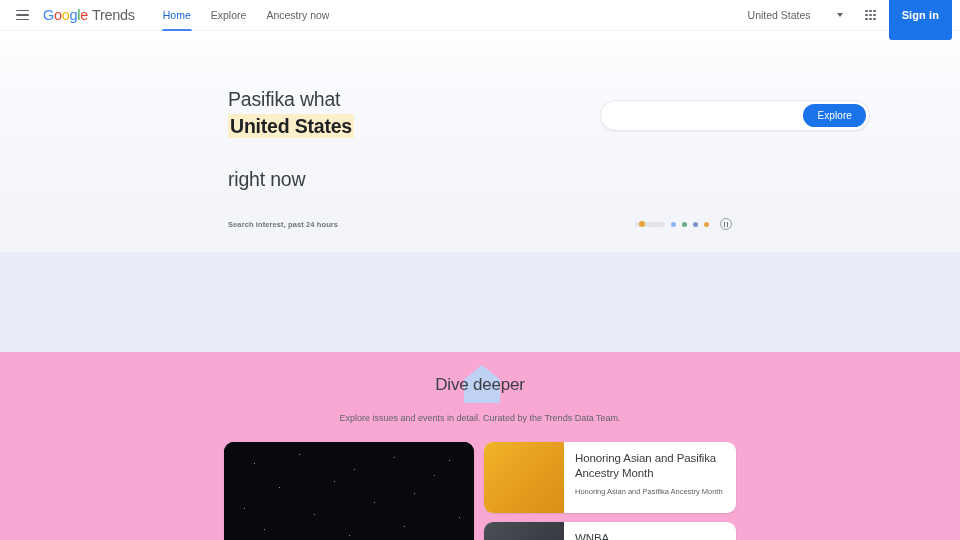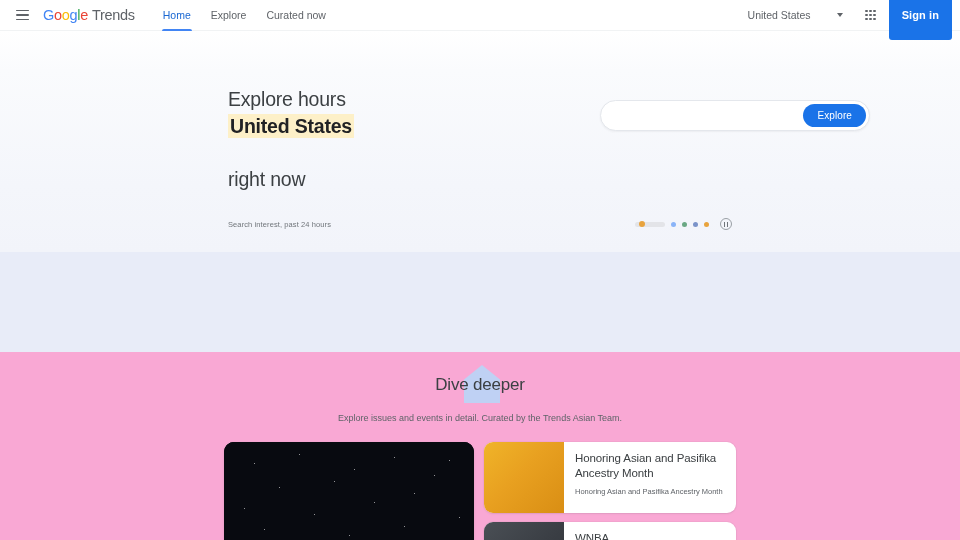--- a/index.html
+++ b/index.html
@@ -188,20 +188,21 @@
     position: absolute;
     left: 228px; right: 228px;
     bottom: 22px;
     display: flex;
     align-items: center;
   }
   .carousel-label {
     font-size: 7.5px;
     color: #70757a;
     letter-spacing: 0.1px;
+    font-weight: bold;
   }
   .carousel-ctrls {
     margin-left: auto;
     display: flex; align-items: center; gap: 6px;
   }
   .prog-pill {
     position: relative;
     width: 30px; height: 5px;
     background: #e3e4e8;
     border-radius: 3px;
@@ -371,21 +372,21 @@
   </div>
 
   <div class="nav">
     <div class="nav-item active">
       <span>Home</span>
     </div>
     <div class="nav-item">
       <span>Explore</span>
     </div>
     <div class="nav-item">
-      <span>Curated now</span>
+      <span>Ancestry now</span>
     </div>
   </div>
 
   <div class="header-right">
     <div class="region-select">
       <span>United States</span>
       <span class="caret"></span>
     </div>
     <div class="apps-grid">
       <i></i>
@@ -399,21 +400,21 @@
         <i></i>
     </div>
     <button class="signin-btn">Sign in</button>
   </div>
 </div>
 
 <div class="hero">
   <div class="hero-inner">
 
     <div class="headline">
-      <span>Explore hours</span><br>
+      <span>Pasifika what</span><br>
       <span class="hl-mark">United States</span><br>
       <br>
       <span>right now</span>
     </div>
 
     <div class="searchwrap">
       <div class="searchbox">
         <input class="search-input" type="text" placeholder="" style="">
         <button class="explore-btn">Explore</button>
       </div>
@@ -442,21 +443,21 @@
 
 <div class="band"></div>
 
 <div class="deeper">
 
   <div class="deeper-title-wrap">
     <div class="pentagon"></div>
     <div class="deeper-title">Dive deeper</div>
   </div>
 
-  <div class="deeper-sub">Explore issues and events in detail. Curated by the Trends Asian Team.</div>
+  <div class="deeper-sub">Explore issues and events in detail. Curated by the Trends Data Team.</div>
 
   <div class="cards">
 
     <div class="feature-card">
       <div class="earth"></div>
       <div class="stars">
         <i style="left:12%;top:14%"></i>
           <i style="left:30%;top:8%"></i>
         <i style="left:52%;top:18%"></i>
           <i style="left:68%;top:10%"></i>

